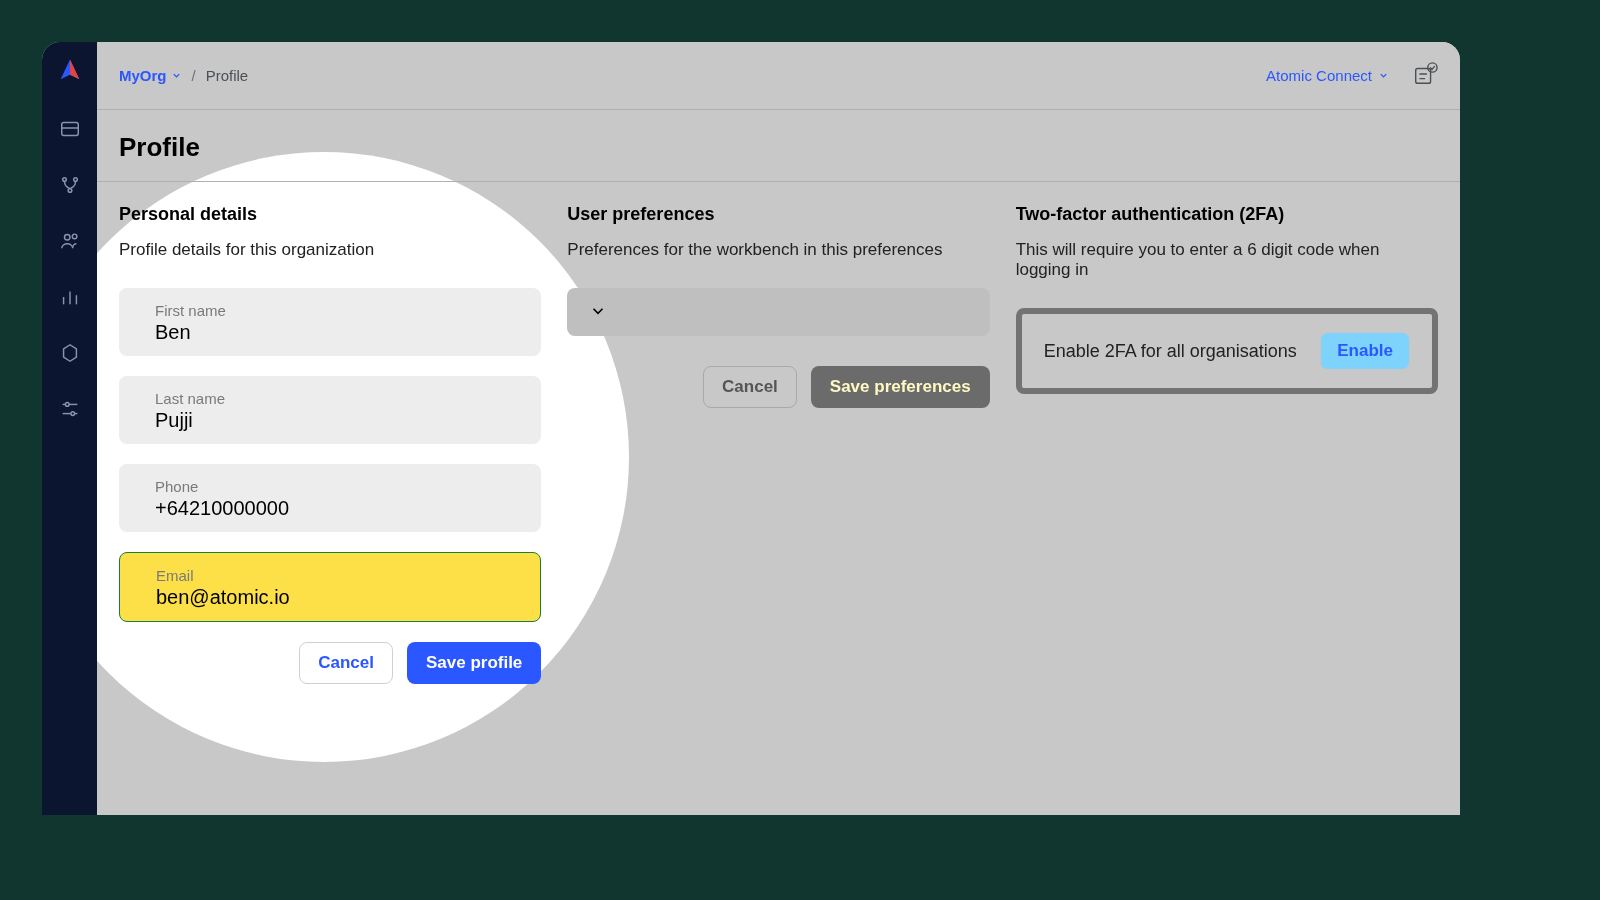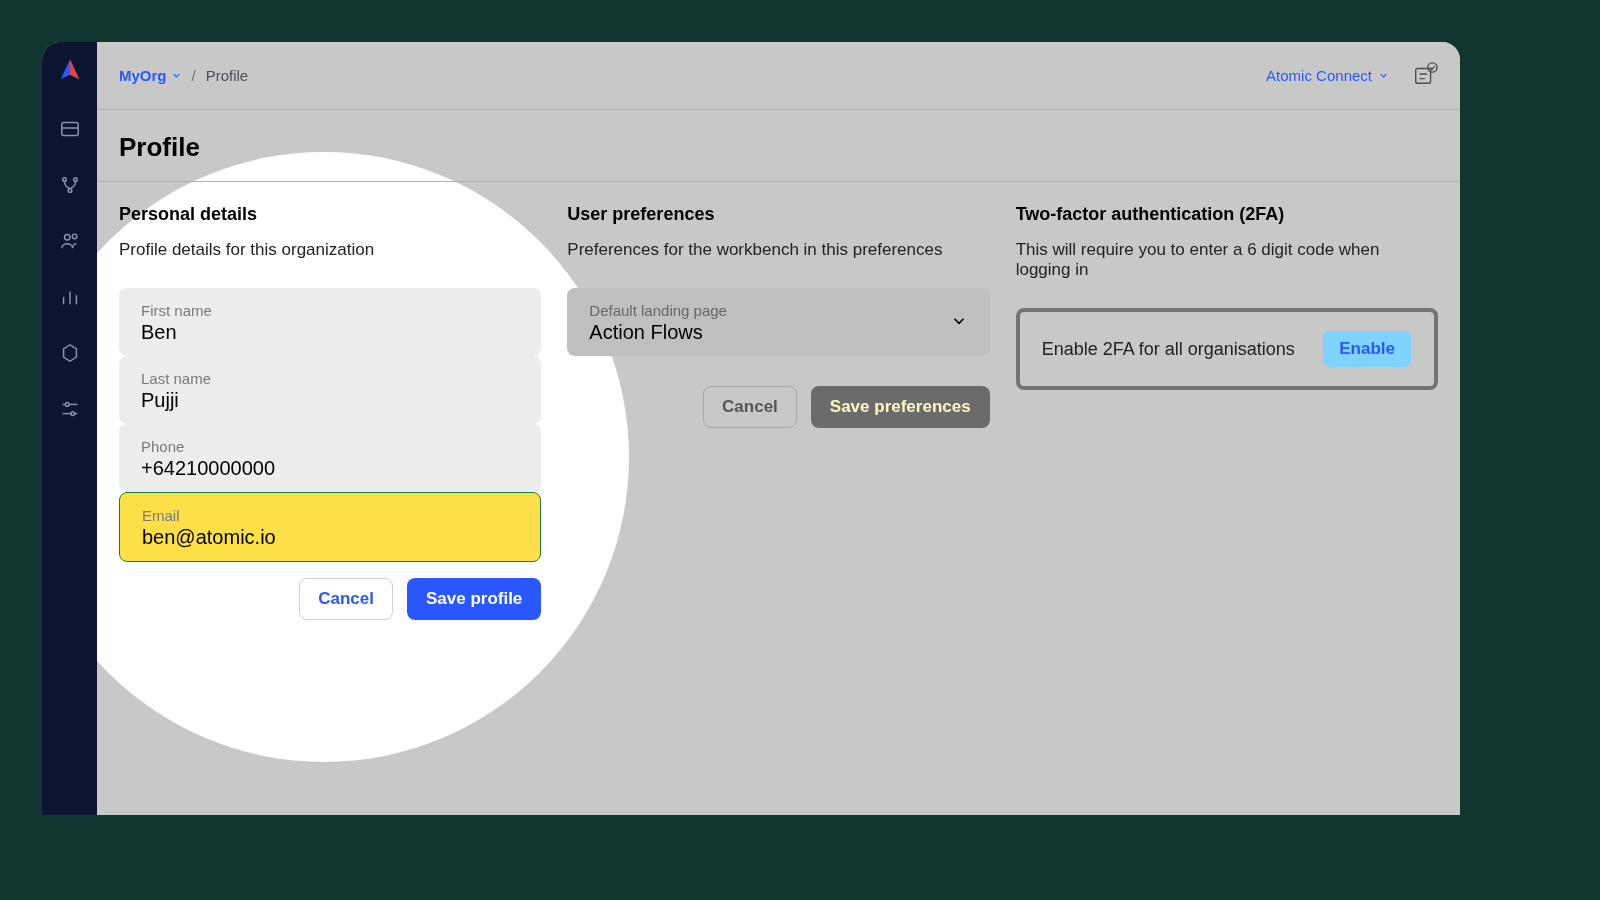--- a/index.html
+++ b/index.html
@@ -53,21 +53,22 @@
   .page-title { font-size: 26px; font-weight: 700; color:#000; }
 
   .columns { display:flex; padding:22px; gap:26px; }
   .col { flex:1; min-width:0; }
   .col h3 { font-size:18px; font-weight:700; margin-bottom:12px; }
   .col .sub { font-size:17px; color:#222; margin-bottom:28px;margin-top:15px; }
 
   .field {
     background: #ededed;
     border-radius: 8px;
-    padding: 14px 22px 12px 22px;
+    padding: 14px 22px 12px 36px;
+    margin-bottom: 20px;
   }
   .field.bordered { background:#fde047; border:1px solid #15803d; }
   .field .label { font-size:15px; color:#7a7a7a; margin-bottom:2px; }
   .field .value { font-size:20px; color:#000; }
 
   .btn-row { display:flex; justify-content:flex-end; gap:14px; margin-top:16px; }
   .btn {
     font-size:17px; font-weight:600;
     padding:10px 18px; border-radius:8px; border:1px solid transparent;
     cursor:pointer;
@@ -80,21 +81,21 @@
   .select-field {
     background:#bfbfbf; border-radius:8px; padding:14px 22px 12px 22px;
     display:flex; justify-content:space-between; align-items:center;
     margin-bottom:30px;
   }
   .select-field .stack .label { font-size:15px; color:#666; margin-bottom:2px; }
   .select-field .stack .value { font-size:20px; color:#000; }
   .chevron svg { width:18px; height:18px; stroke:#000; fill:none; stroke-width:2.2; }
 
   .tfa-card {
-    border:4px solid #737373; border-radius:8px;
+    border:6px solid #737373; border-radius:8px;
     padding:18px 22px; display:flex; justify-content:space-between; align-items:center;
   }
   .tfa-card .txt { font-size:18px; color:#222; }
   .btn.enable { background:#7dd3fc; color:#2a57ff; border:1px solid #c6c6c6; padding:8px 16px; }
 
   .spotlight {
     position:absolute;
     width:610px; height:610px;
     border-radius:50%;
     background:#fff;
@@ -233,24 +234,20 @@
             <button class="btn outline-blue">Cancel</button>
             <button class="btn solid-blue">Save profile</button>
           </div>
         </div>
 
         <div class="col">
           <h3>User preferences</h3>
           <div class="sub">Preferences for the workbench in this preferences</div>
 
           <div class="select-field">
-            <div class="stack">
-              <div class="label">Default landing page</div>
-              <div class="value">Action Flows</div>
-            </div>
             <span class="chevron"><svg viewBox="0 0 24 24">
                   <polyline points="6 9 12 15 18 9"></polyline>
                 </svg></span>
           </div>
 
           <div class="btn-row">
             <button class="btn outline-grey">Cancel</button>
             <button class="btn solid-grey">Save preferences</button>
           </div>
         </div>

